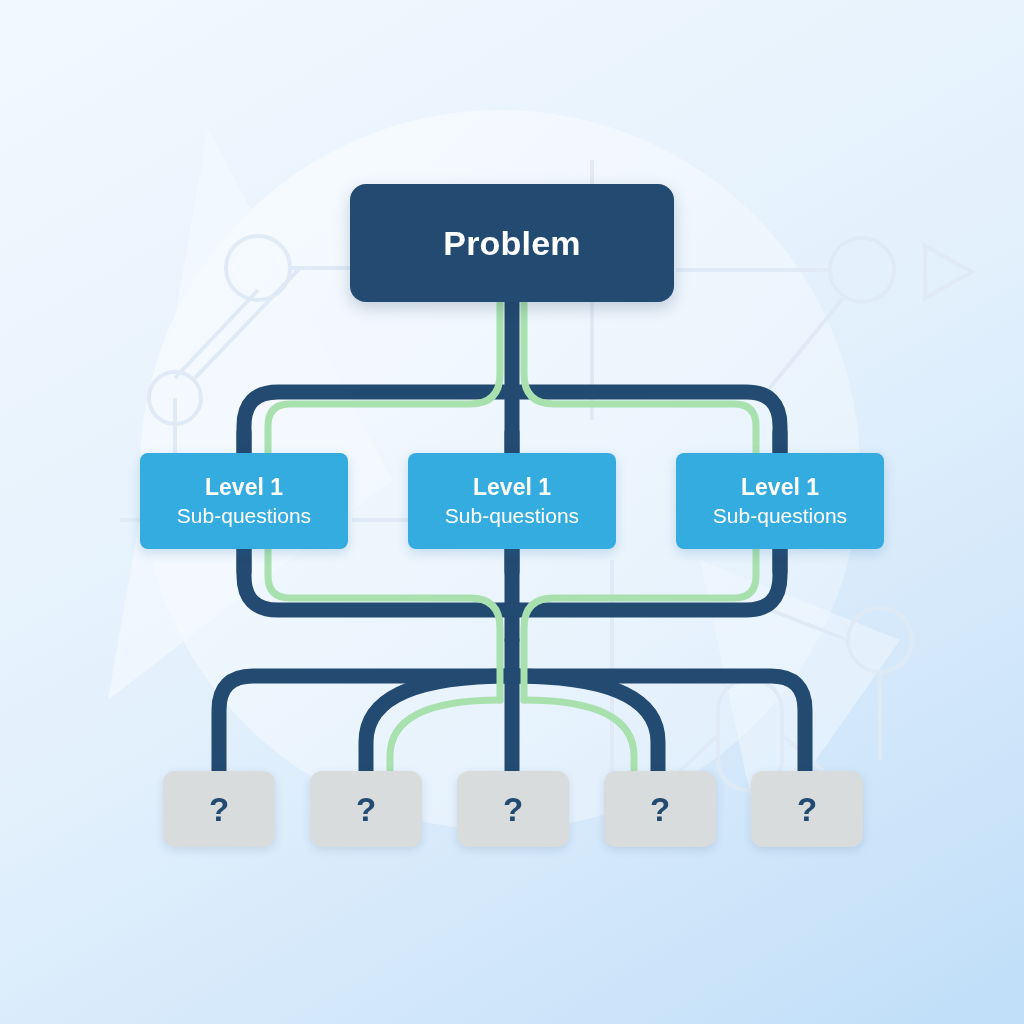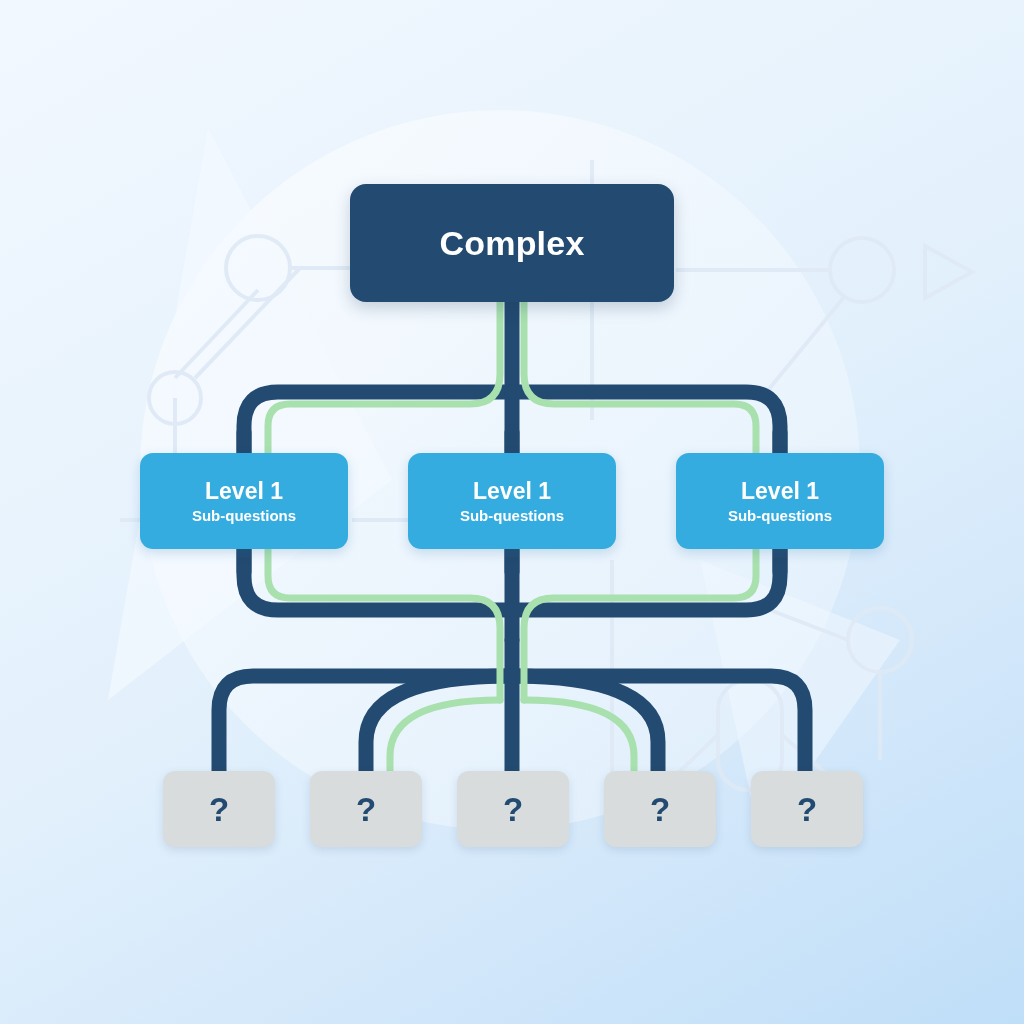--- a/index.html
+++ b/index.html
@@ -62,33 +62,33 @@
   .node-root .line2 {
     color: #ffffff;
     font-size: 34px;
     font-weight: bold;
     line-height: 1.18;
     letter-spacing: 0.2px;
   }
 
   .node-l1 {
     background: #35ace0;
-    border-radius: 13px;
+    border-radius: 8px;
     box-shadow: 0 4px 12px rgba(30, 110, 160, 0.20);
   }
   .node-l1 .line1 {
     color: #ffffff;
     font-size: 23px;
     font-weight: bold;
     line-height: 1.25;
   }
   .node-l1 .line2 {
     color: #ffffff;
-    font-size: 15px;
-    font-weight: bold;
+    font-size: 21px;
+    font-weight: normal;
     line-height: 1.3;
   }
 
   .node-leaf {
     background: #d8dcdd;
     border-radius: 12px;
     box-shadow: 0 3px 9px rgba(60, 90, 120, 0.15);
   }
   .node-leaf .qmark {
     color: #234a70;
@@ -176,21 +176,21 @@
     </g>
 
     <g fill="none" stroke="#234a70" stroke-width="15" stroke-linecap="round">
       <path d="M 244 432 L 244 572"></path>
       <path d="M 780 432 L 780 572"></path>
       <path d="M 512 432 L 512 572"></path>
     </g>
   </svg>
 
   <div class="node node-root" style="left:350px; top:184px; width:324px; height:118px;">
-    <span class="line1">Complex</span>
+    <span class="line1">Problem</span>
   </div>
 
   <div class="node node-l1" style="left:140px; top:453px; width:208px; height:96px;">
     <span class="line1">Level 1</span>
     <span class="line2">Sub-questions</span>
   </div>
 
   <div class="node node-l1" style="left:408px; top:453px; width:208px; height:96px;">
     <span class="line1">Level 1</span>
     <span class="line2">Sub-questions</span>

